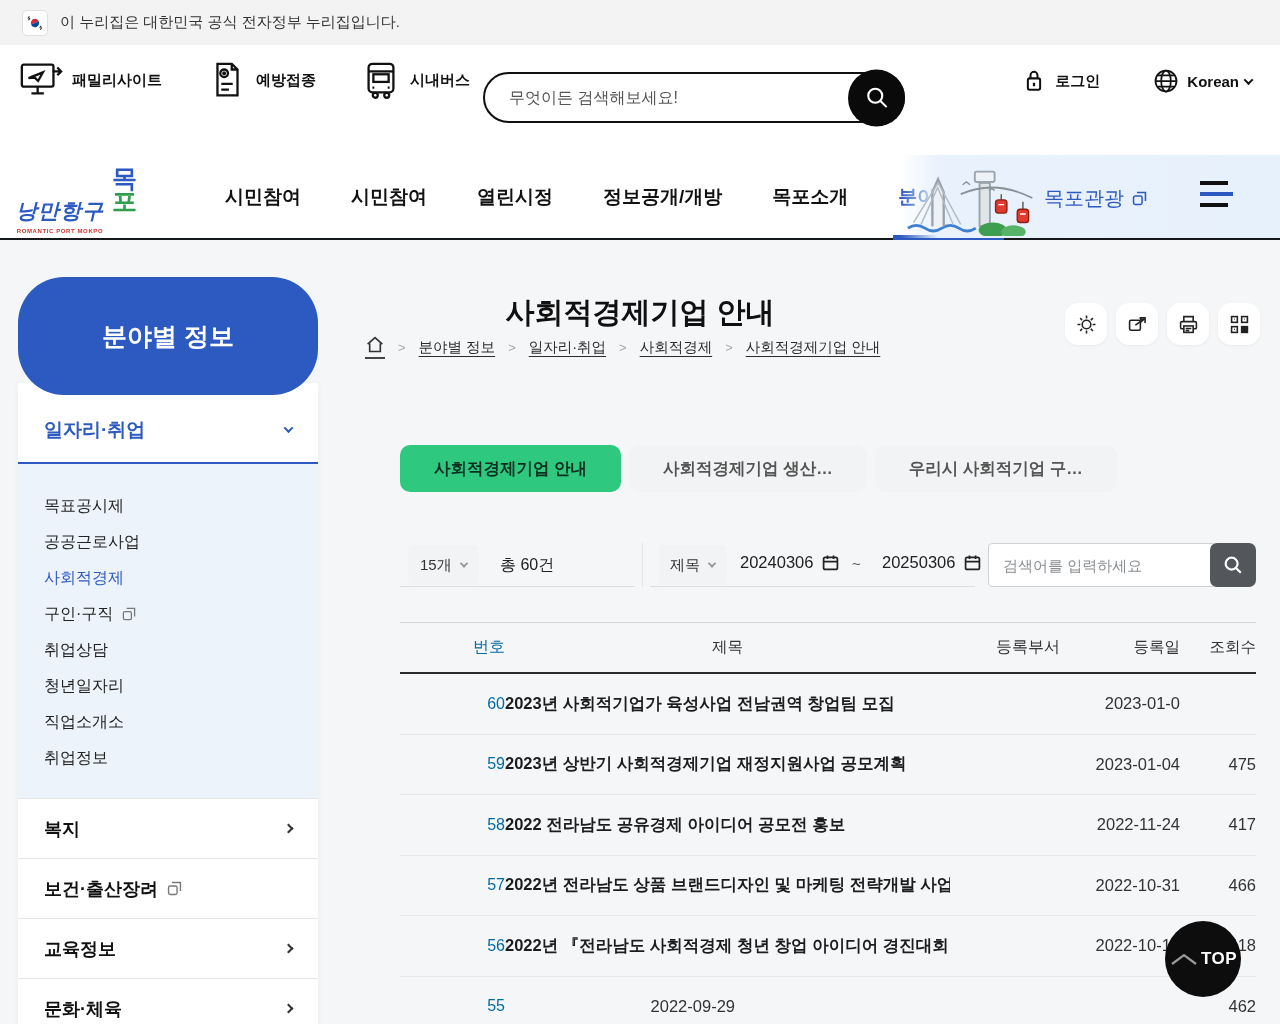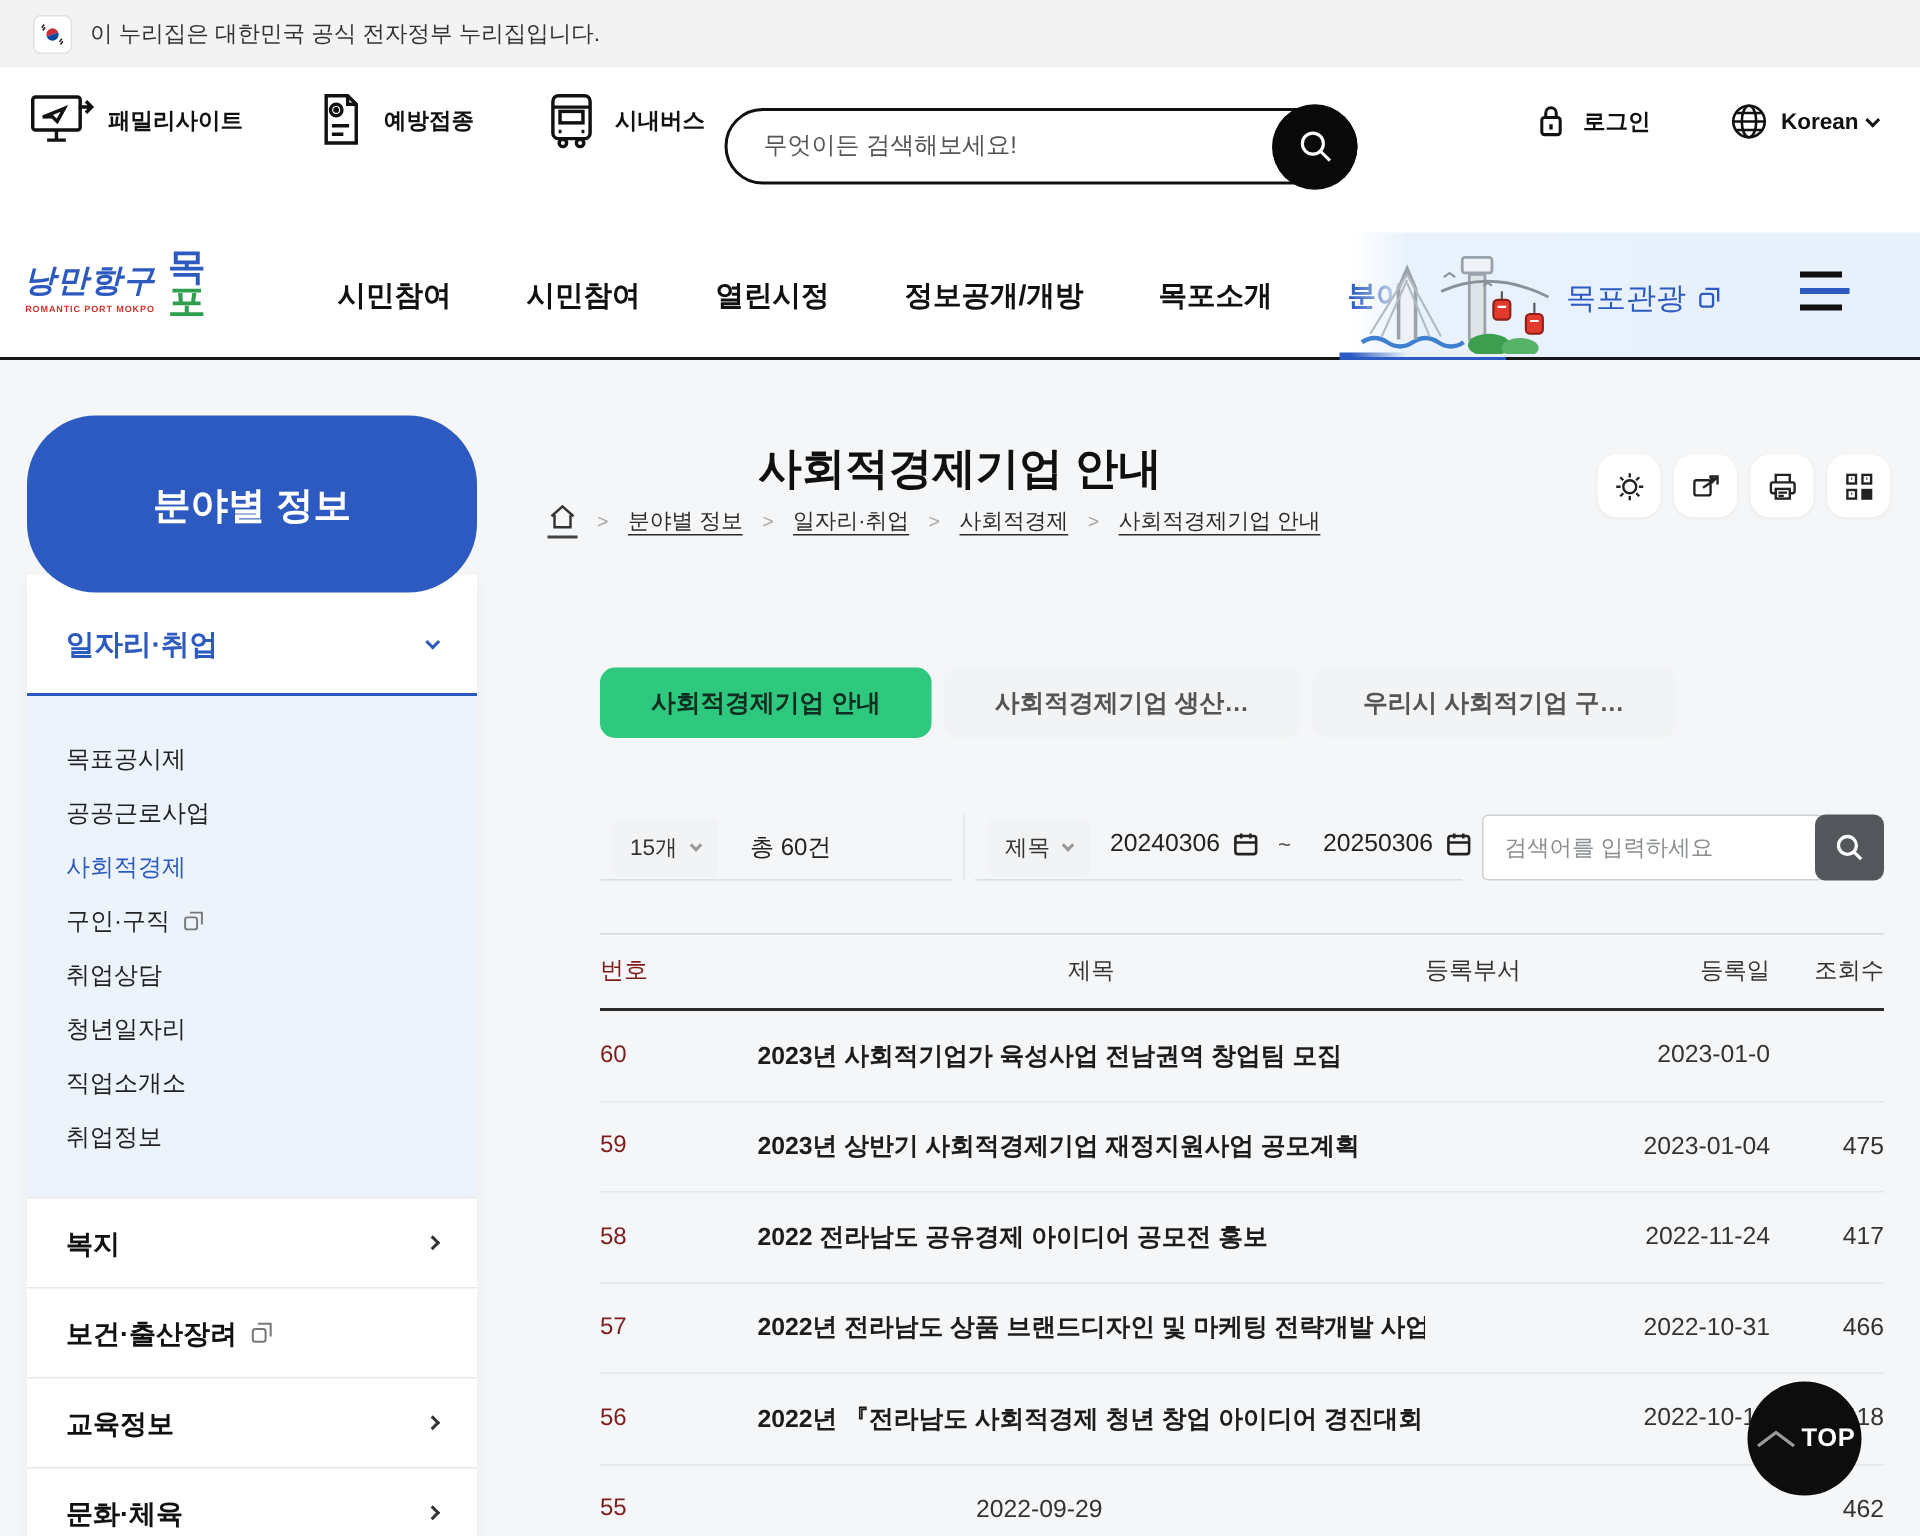--- a/index.html
+++ b/index.html
@@ -24,21 +24,21 @@
   .header-utils { position:absolute; right:28px; top:22px; display:flex; gap:52px; }
   .util-item { display:flex; flex-direction:row; align-items:center; gap:7px; cursor:pointer;justify-content:space-between; }
   .util-item .u-label { font-size:15px; font-weight:bold; color:#111; display:flex; align-items:center; gap:6px; }
   .chev { display:inline-block; width:7px; height:7px; border-right:2px solid #111; border-bottom:2px solid #111; }
   .chev.down { transform:rotate(45deg) translate(-1px,-1px); }
   .chev.right { transform:rotate(-45deg); }
 
   
   .navbar { height:85px; background:#fff; position:relative; border-bottom:2px solid #15181b; }
   .logo { position:absolute; left:16px; top:12px; display:flex; align-items:flex-start; gap:8px; cursor:pointer; }
-  .logo-left { display:flex; flex-direction:column; align-items:center; padding-top:6px; }
+  .logo-left { display:flex; flex-direction:column; align-items:center; padding-top:6px;margin-top:24px; }
   .logo-script { font-size:21px; font-weight:bold; font-style:italic; color:#2d5ac0; letter-spacing:1px; }
   .logo-sub { font-size:6px; color:#d0342c; letter-spacing:.6px; margin-top:3px; font-weight:bold; }
   .logo-mark { display:flex; flex-direction:column; line-height:.92; font-weight:bold; font-size:25px; }
   .logo-mark .m1 { color:#2d5ac0; position:relative; }
   .logo-mark .m1 .orange { position:absolute; left:-2px; top:2px; width:9px; height:9px; background:#f08223; z-index:-1; }
   .logo-mark .m2 { color:#2f9e4e; }
   .nav-items { position:absolute; left:200px; top:0; height:100%; display:flex; }
   .nav-item { font-size:19px; font-weight:bold; color:#111; padding:0 25px; height:100%; display:flex; align-items:center; cursor:pointer; text-decoration:none; position:relative; }
   .nav-item.active { color:#2d5ac0; }
   .nav-item.active::after { content:""; position:absolute; left:20px; right:20px; bottom:-2px; height:5px; background:#2d5ac0; }
@@ -94,24 +94,24 @@
   .fd-from { left:340px; } .fd-to { left:482px; }
   .f-tilde { position:absolute; left:452px; top:12px; font-size:15px; color:#555; }
   .f-keyword { position:absolute; left:588px; top:0; width:228px; height:44px; border:1px solid #cfd2d5; border-radius:4px; font-size:15px; padding:0 14px; color:#333; outline:none; font-family:inherit; }
   .f-keyword::placeholder { color:#8b8f93; }
   .f-search-btn { position:absolute; right:0; top:0; width:46px; height:44px; background:#53575c; border:0; border-radius:7px; display:flex; align-items:center; justify-content:center; cursor:pointer; }
 
   
   .board { position:absolute; left:400px; top:382px; width:856px; }
   .board-head { display:flex; align-items:center; height:52px; border-top:1px solid #d6d8da; border-bottom:2px solid #2b2b2b; font-size:15.5px; color:#333; }
   .board-row { display:flex; align-items:center; height:60.5px; border-bottom:1px solid #e4e6e8; cursor:pointer; }
-  .col-no { width:105px; text-align:left; font-size:16px; color:#7f1d1d; flex:0 0 auto; }
+  .col-no { width:105px; text-align:right; font-size:16px; color:#0369a1; flex:0 0 auto; }
   .col-title { width:445px; flex:0 0 auto; text-align:left; font-size:16.5px; font-weight:600; color:#1c1c1c; white-space:nowrap; overflow:hidden; }
   .board-head .col-title { text-align:center; font-weight:normal; font-size:15.5px; color:#333; }
-  .col-dept { width:110px; text-align:left; font-size:16px; flex:0 0 auto;font-family:Liberation Mono, monospace; }
+  .col-dept { width:110px; text-align:right; font-size:16px; flex:0 0 auto;font-family:Liberation Mono, monospace; }
   .col-date { width:120px; text-align:right; font-size:16.5px; color:#333; flex:0 0 auto; }
   .board-head .col-date { font-size:15.5px; }
   .col-views { width:76px; margin-left:auto; text-align:right; font-size:16.5px; color:#333; flex:0 0 auto; }
   .board-head .col-views { font-size:15.5px; }
 
   
   .top-btn { position:absolute; left:1165px; top:681px; width:76px; height:76px; border-radius:50%; background:#0d0d0d; border:0; cursor:pointer; z-index:30; display:flex; align-items:center; justify-content:center; gap:2px; }
   .top-btn .t-label { color:#fff; font-size:17px; font-weight:bold; letter-spacing:.5px; }
 </style>
 </head>

